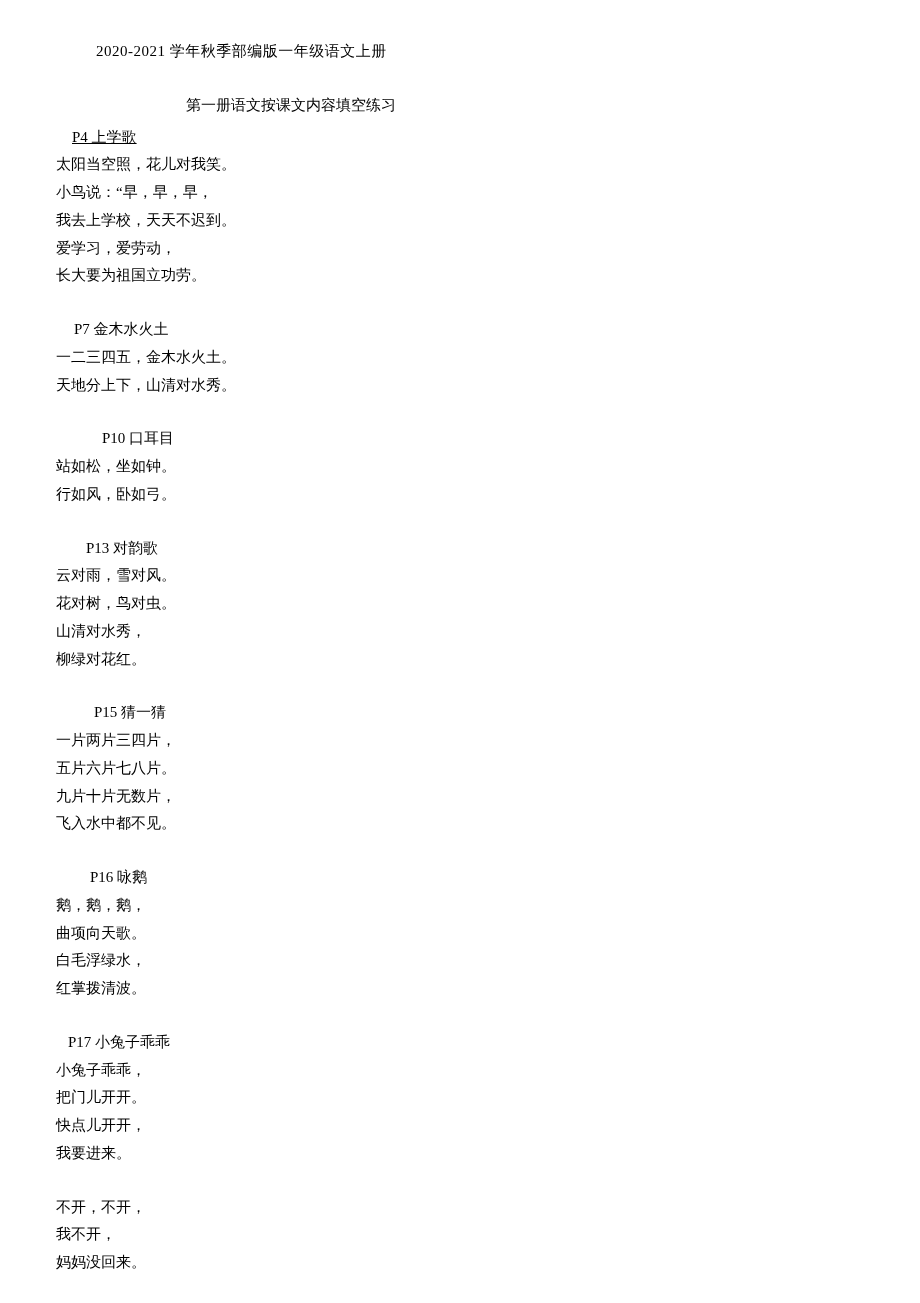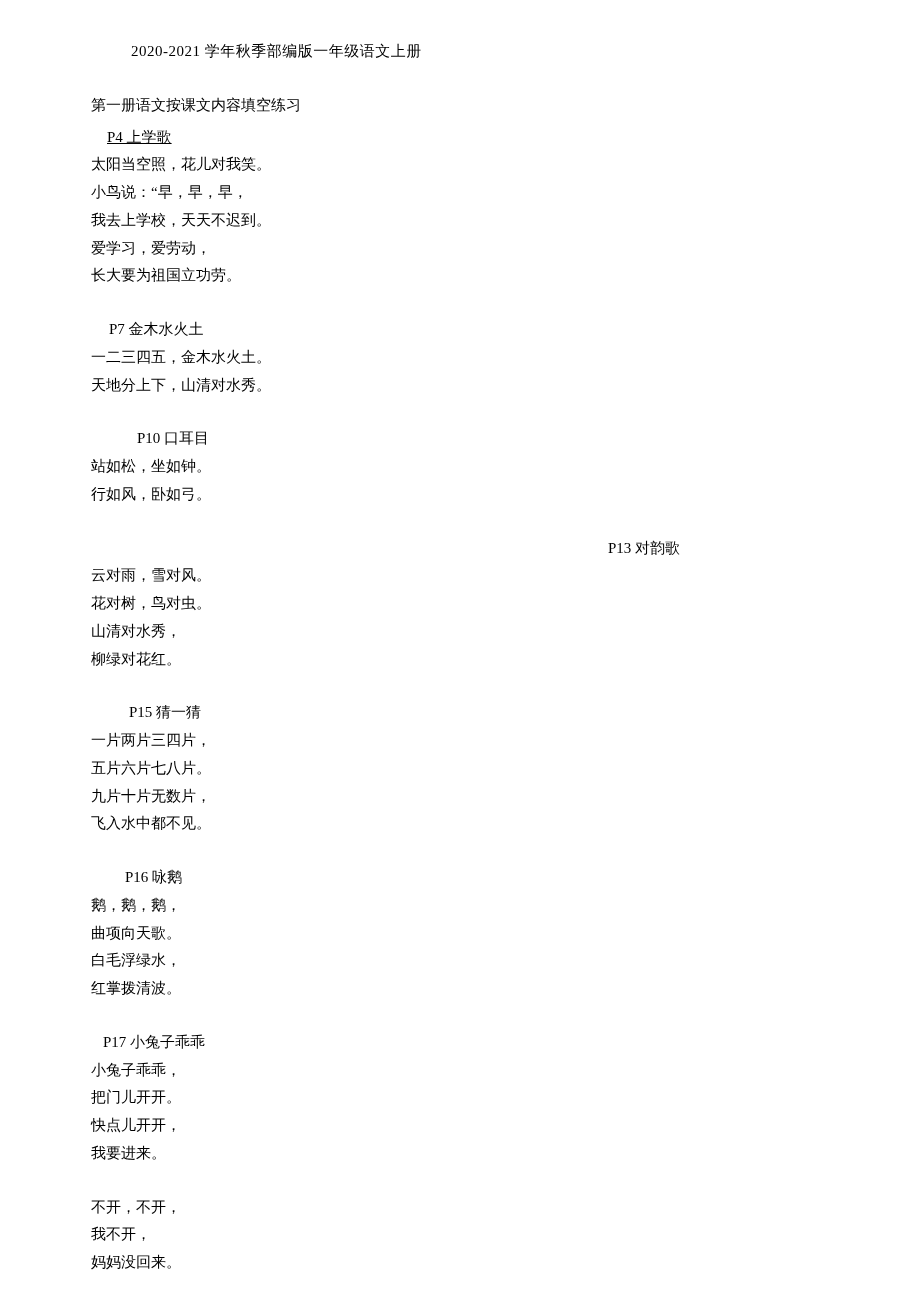--- a/index.html
+++ b/index.html
@@ -7,49 +7,49 @@
     background: #ffffff;
     font-family: "SimSun", "宋体", serif;
     width: 920px;
     height: 1303px;
     position: relative;
     color: #000;
     font-size: 15px;
     line-height: 1.85;
   }
   .page {
-    padding: 38px 0 0 91px;
+    padding: 38px 0 0 56px;
     width: 680px;
   }
   .doc-header {
     text-align: left;
     margin-left: 40px;
     margin-bottom: 26px;
     letter-spacing: 0.5px;
   }
   .main-title {
     text-align: left;
+    margin-left: 130px;
     margin-bottom: 4px;
   }
   .section {
     margin-bottom: 26px;
   }
   .section-title {
     margin-left: 16px;
     text-decoration: underline;
   }
   .section-title-2 {
     margin-left: 18px;
   }
   .section-title-3 {
     margin-left: 46px;
   }
   .section-title-4 {
-    margin-left: 48px;
-    text-align: right;
+    margin-left: 30px;
   }
   .section-title-5 {
     margin-left: 38px;
   }
   .section-title-6 {
     margin-left: 34px;
   }
   .section-title-7 {
     margin-left: 12px;
   }

